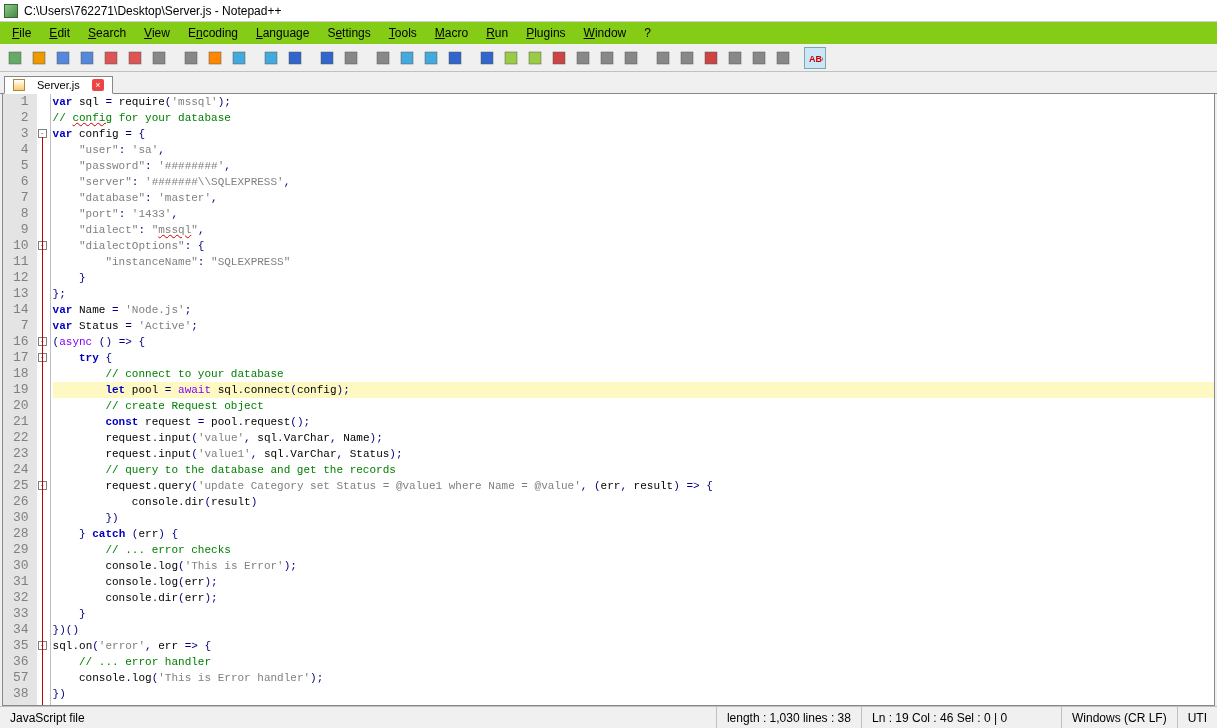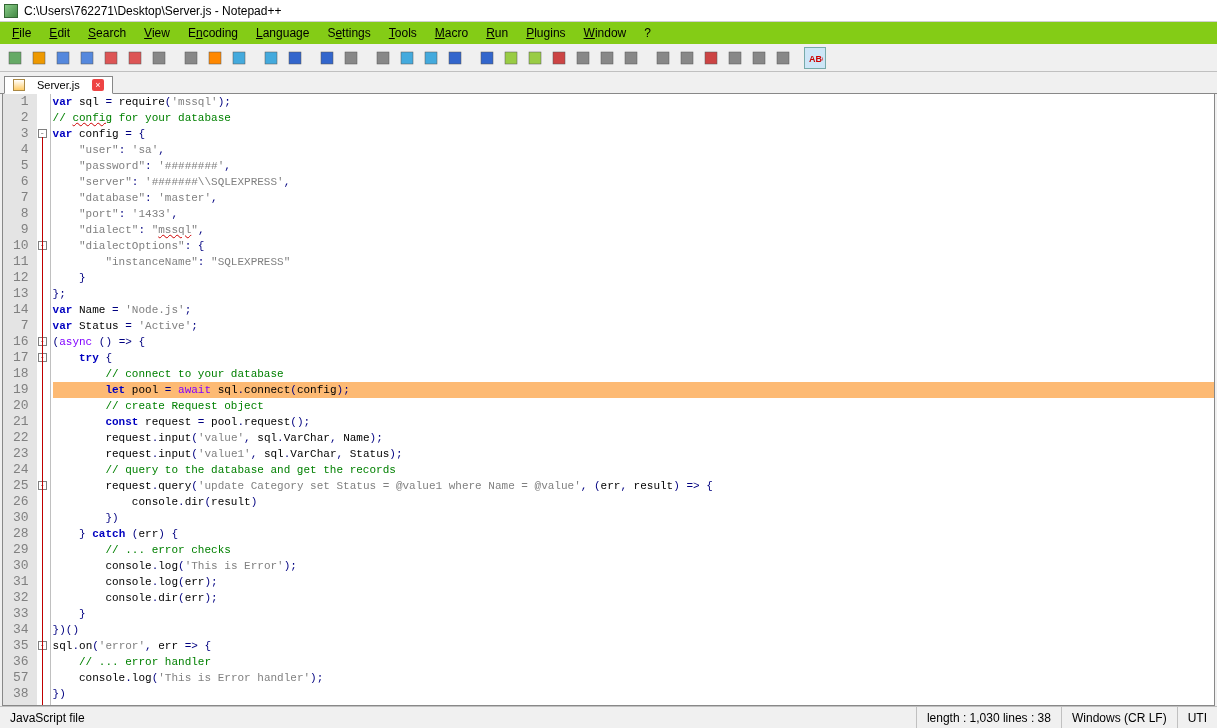--- a/index.html
+++ b/index.html
@@ -141,21 +141,21 @@
 .code {
   flex: 1;
   font-family: Consolas, "Courier New", monospace;
   font-size: 11px;
   line-height: 16px;
   white-space: pre;
   padding-left: 2px;
   overflow: hidden;
 }
 .code-line { height: 16px; }
-.code-line.hl { background: #fdba74; }
+.code-line.hl { background: #fef9c3; }
 .kw { color: #0000c0; font-weight: bold; }
 .kw2 { color: #8000ff; }
 .str { color: #808080; }
 .com { color: #008000; }
 .op { color: #000080; }
 .wavy { text-decoration: underline wavy #c00; text-decoration-thickness: 1px; }
 .status-bar {
   height: 22px;
   background: #f0f0f0;
   border-top: 1px solid #c0c0c0;
@@ -425,15 +425,16 @@
       <div class="fold-mark" style="top: 547px;">-</div>
       <div class="fold-line" style="top: 43px; height: 568px;"></div>
     </div>
   <div class="code" id="code"><div class="code-line"><span class="kw">var</span><span> sql </span><span class="op">=</span><span> require</span><span class="op">(</span><span class="str">'mssql'</span><span class="op">)</span><span class="op">;</span></div><div class="code-line"><span class="com">// </span><span class="com wavy">config</span><span class="com"> for your database</span></div><div class="code-line"><span class="kw">var</span><span> config </span><span class="op">=</span><span> </span><span class="op">{</span></div><div class="code-line"><span>    </span><span class="str">"user"</span><span class="op">:</span><span> </span><span class="str">'sa'</span><span class="op">,</span></div><div class="code-line"><span>    </span><span class="str">"password"</span><span class="op">:</span><span> </span><span class="str">'########'</span><span class="op">,</span></div><div class="code-line"><span>    </span><span class="str">"server"</span><span class="op">:</span><span> </span><span class="str">'#######\\SQLEXPRESS'</span><span class="op">,</span></div><div class="code-line"><span>    </span><span class="str">"database"</span><span class="op">:</span><span> </span><span class="str">'master'</span><span class="op">,</span></div><div class="code-line"><span>    </span><span class="str">"port"</span><span class="op">:</span><span> </span><span class="str">'1433'</span><span class="op">,</span></div><div class="code-line"><span>    </span><span class="str">"dialect"</span><span class="op">:</span><span> </span><span class="str">"</span><span class="str wavy">mssql</span><span class="str">"</span><span class="op">,</span></div><div class="code-line"><span>    </span><span class="str">"dialectOptions"</span><span class="op">:</span><span> </span><span class="op">{</span></div><div class="code-line"><span>        </span><span class="str">"instanceName"</span><span class="op">:</span><span> </span><span class="str">"SQLEXPRESS"</span></div><div class="code-line"><span>    </span><span class="op">}</span></div><div class="code-line"><span class="op">}</span><span class="op">;</span></div><div class="code-line"><span class="kw">var</span><span> Name </span><span class="op">=</span><span> </span><span class="str">'Node.js'</span><span class="op">;</span></div><div class="code-line"><span class="kw">var</span><span> Status </span><span class="op">=</span><span> </span><span class="str">'Active'</span><span class="op">;</span></div><div class="code-line"><span class="op">(</span><span class="kw2">async</span><span> </span><span class="op">()</span><span> </span><span class="op">=&gt;</span><span> </span><span class="op">{</span></div><div class="code-line"><span>    </span><span class="kw">try</span><span> </span><span class="op">{</span></div><div class="code-line"><span>        </span><span class="com">// connect to your database</span></div><div class="code-line hl"><span>        </span><span class="kw">let</span><span> pool </span><span class="op">=</span><span> </span><span class="kw2">await</span><span> sql</span><span class="op">.</span><span>connect</span><span class="op">(</span><span>config</span><span class="op">)</span><span class="op">;</span></div><div class="code-line"><span>        </span><span class="com">// create Request object</span></div><div class="code-line"><span>        </span><span class="kw">const</span><span> request </span><span class="op">=</span><span> pool</span><span class="op">.</span><span>request</span><span class="op">()</span><span class="op">;</span></div><div class="code-line"><span>        request</span><span class="op">.</span><span>input</span><span class="op">(</span><span class="str">'value'</span><span class="op">,</span><span> sql</span><span class="op">.</span><span>VarChar</span><span class="op">,</span><span> Name</span><span class="op">)</span><span class="op">;</span></div><div class="code-line"><span>        request</span><span class="op">.</span><span>input</span><span class="op">(</span><span class="str">'value1'</span><span class="op">,</span><span> sql</span><span class="op">.</span><span>VarChar</span><span class="op">,</span><span> Status</span><span class="op">)</span><span class="op">;</span></div><div class="code-line"><span>        </span><span class="com">// query to the database and get the records</span></div><div class="code-line"><span>        request</span><span class="op">.</span><span>query</span><span class="op">(</span><span class="str">'update Category set Status = @value1 where Name = @value'</span><span class="op">,</span><span> </span><span class="op">(</span><span>err</span><span class="op">,</span><span> result</span><span class="op">)</span><span> </span><span class="op">=&gt;</span><span> </span><span class="op">{</span></div><div class="code-line"><span>            console</span><span class="op">.</span><span>dir</span><span class="op">(</span><span>result</span><span class="op">)</span></div><div class="code-line"><span>        </span><span class="op">})</span></div><div class="code-line"><span>    </span><span class="op">}</span><span> </span><span class="kw">catch</span><span> </span><span class="op">(</span><span>err</span><span class="op">)</span><span> </span><span class="op">{</span></div><div class="code-line"><span>        </span><span class="com">// ... error checks</span></div><div class="code-line"><span>        console</span><span class="op">.</span><span>log</span><span class="op">(</span><span class="str">'This is Error'</span><span class="op">)</span><span class="op">;</span></div><div class="code-line"><span>        console</span><span class="op">.</span><span>log</span><span class="op">(</span><span>err</span><span class="op">)</span><span class="op">;</span></div><div class="code-line"><span>        console</span><span class="op">.</span><span>dir</span><span class="op">(</span><span>err</span><span class="op">)</span><span class="op">;</span></div><div class="code-line"><span>    </span><span class="op">}</span></div><div class="code-line"><span class="op">})()</span></div><div class="code-line"><span>sql</span><span class="op">.</span><span>on</span><span class="op">(</span><span class="str">'error'</span><span class="op">,</span><span> err </span><span class="op">=&gt;</span><span> </span><span class="op">{</span></div><div class="code-line"><span>    </span><span class="com">// ... error handler</span></div><div class="code-line"><span>    console</span><span class="op">.</span><span>log</span><span class="op">(</span><span class="str">'This is Error handler'</span><span class="op">)</span><span class="op">;</span></div><div class="code-line"><span class="op">})</span></div></div>
 </div>
 
 <div class="status-bar">
   <div class="status-cell">JavaScript file</div>
   <div class="spacer"></div>
   <div class="status-cell">length : 1,030    lines : 38</div>
+  <div class="status-cell" style="min-width:200px">Ln : 19    Col : 46    Sel : 0 | 0</div>
   <div class="status-cell">Windows (CR LF)</div>
   <div class="status-cell">UTI</div>
 </div>
 
 </body></html>

